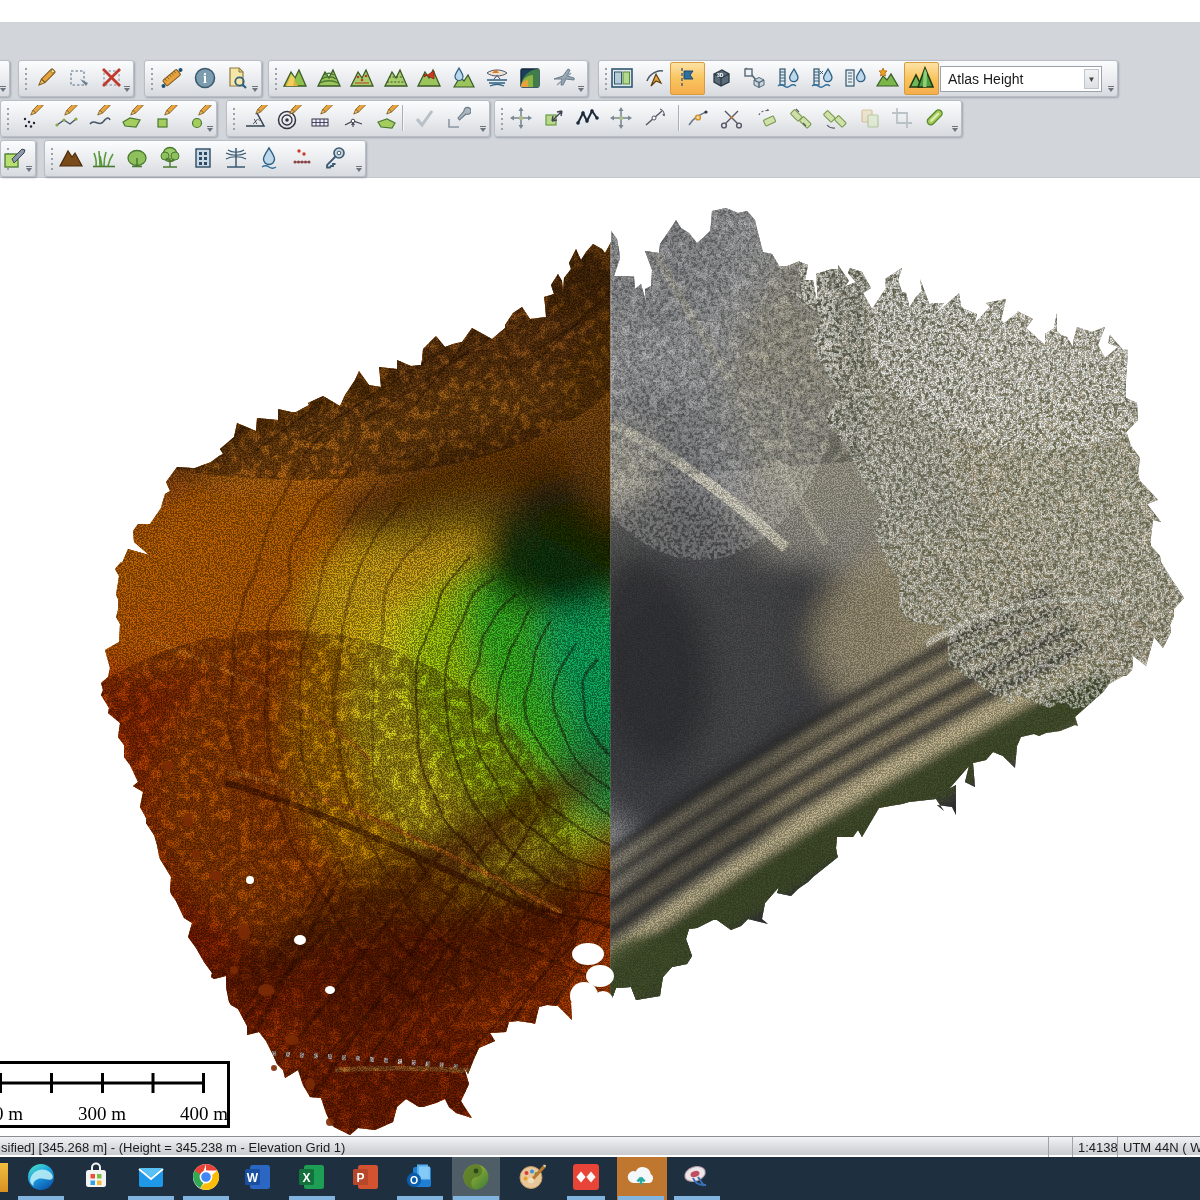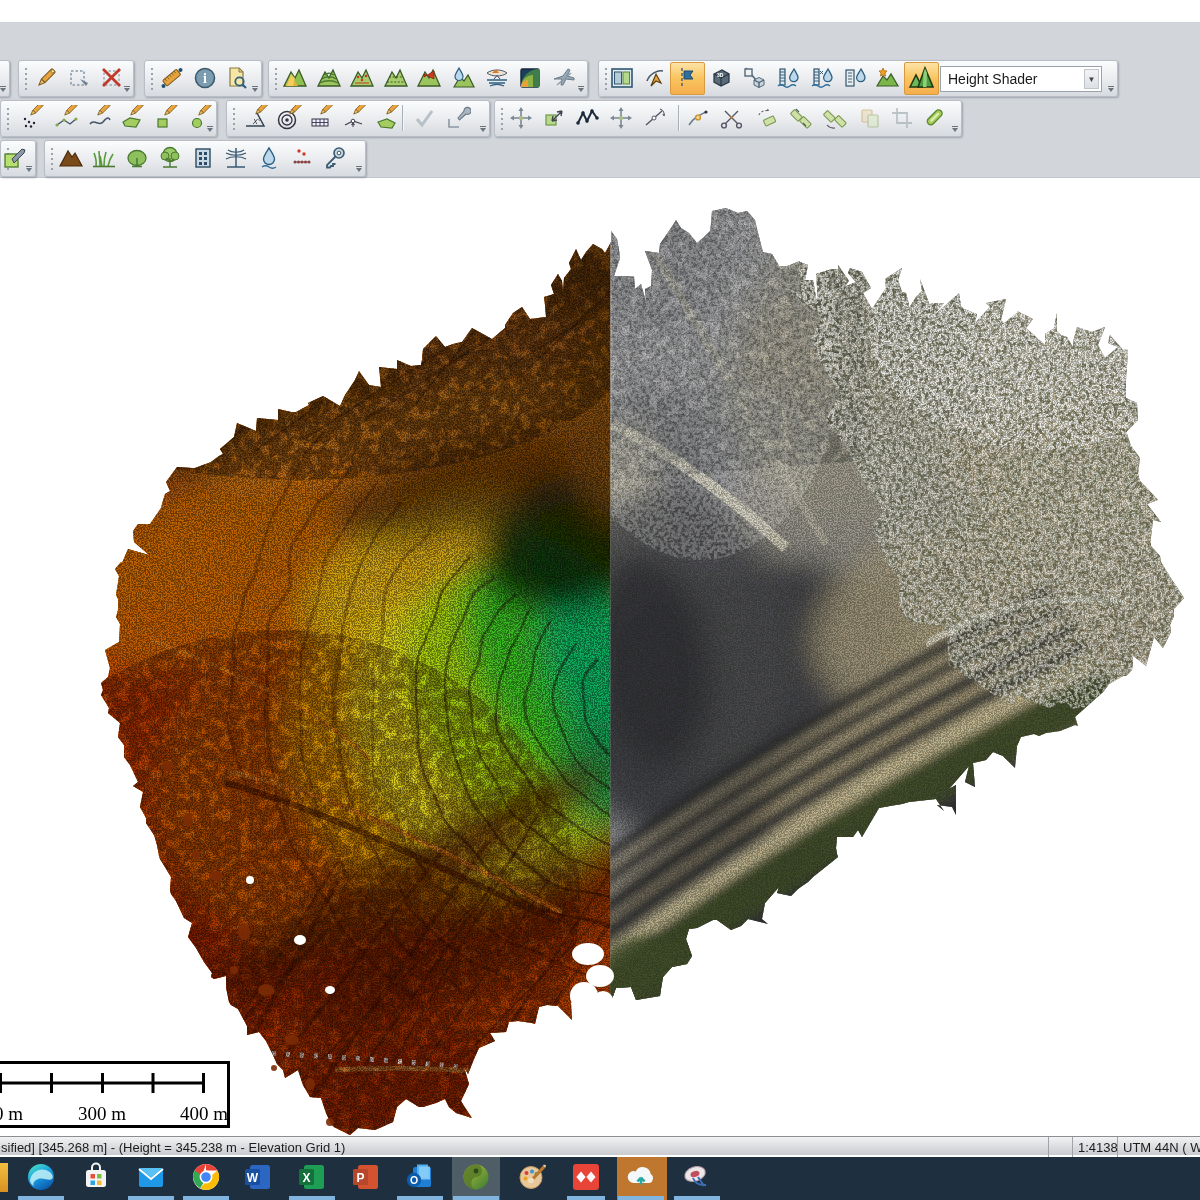--- a/index.html
+++ b/index.html
@@ -395,21 +395,21 @@
     <svg style="position:absolute;left:875px;top:65px;opacity:1.0" width="26" height="26" viewBox="0 0 26 26">
       <path d="M8 3 l1.2 2.8 L12 6 l-2 2 .5 3 L8 9.6 5.5 11 6 8 4 6 l2.8 -.2 Z" fill="#f0a020" stroke="#b06a10" stroke-width="0.8"></path>
       <path d="M2 21 L8 11 L12 15 L16 9 L23 21 Z" fill="#7ab648" stroke="#3a5a28" stroke-width="1.2"></path>
     </svg>
     <svg style="position:absolute;left:908px;top:65px;opacity:1.0" width="26" height="26" viewBox="0 0 26 26">
       <path d="M2 22 L8 10 L14 22 Z" fill="#6fb85a" stroke="#1f3a14" stroke-width="1.6"></path>
       <path d="M10 22 L17 3 L25 22 Z" fill="#4f9e3e" stroke="#1f3a14" stroke-width="1.6"></path>
       <path d="M15.5 8 L17 3.5 L19 8 L18.5 22 L15 22 Z" fill="#8fd07a"></path>
     </svg>
     <div style="position:absolute;left:940px;top:66px;width:162px;height:26px;background:#fff;border:1px solid #9aa2ac;z-index:6;font-size:14px;color:#1a1a1a;">
-      <span style="position:absolute;left:7px;top:4px">Height Shader</span>
+      <span style="position:absolute;left:7px;top:4px">Atlas Height</span>
       <span style="position:absolute;right:2px;top:2px;width:15px;height:20px;background:linear-gradient(#f2f3f5,#dde0e4);border:1px solid #c2c6cc;text-align:center;color:#444;font-size:8px;line-height:20px">▼</span>
     </div>
     <div style="position:absolute;left:0px;top:100px;width:217px;height:37px;background:linear-gradient(#fbfcfd,#e9ebee 55%,#d7dadf);border:1px solid #b9bec6;border-radius:3px;box-shadow:1px 1px 2px rgba(90,100,115,0.45);">
       <div style="position:absolute;left:6px;top:7px;width:2px;height:2px;background:#9aa2ad"></div>
       <div style="position:absolute;left:6px;top:12px;width:2px;height:2px;background:#9aa2ad"></div>
       <div style="position:absolute;left:6px;top:17px;width:2px;height:2px;background:#9aa2ad"></div>
       <div style="position:absolute;left:6px;top:22px;width:2px;height:2px;background:#9aa2ad"></div>
       <div style="position:absolute;left:6px;top:27px;width:2px;height:2px;background:#9aa2ad"></div>
       <div style="position:absolute;right:1px;bottom:1px;width:8px;height:10px;font-size:7px;color:#5a6570;line-height:4px;">
         <div style="border-top:1px solid #6a7580;width:6px;margin:1px 0 1px 0"></div>

